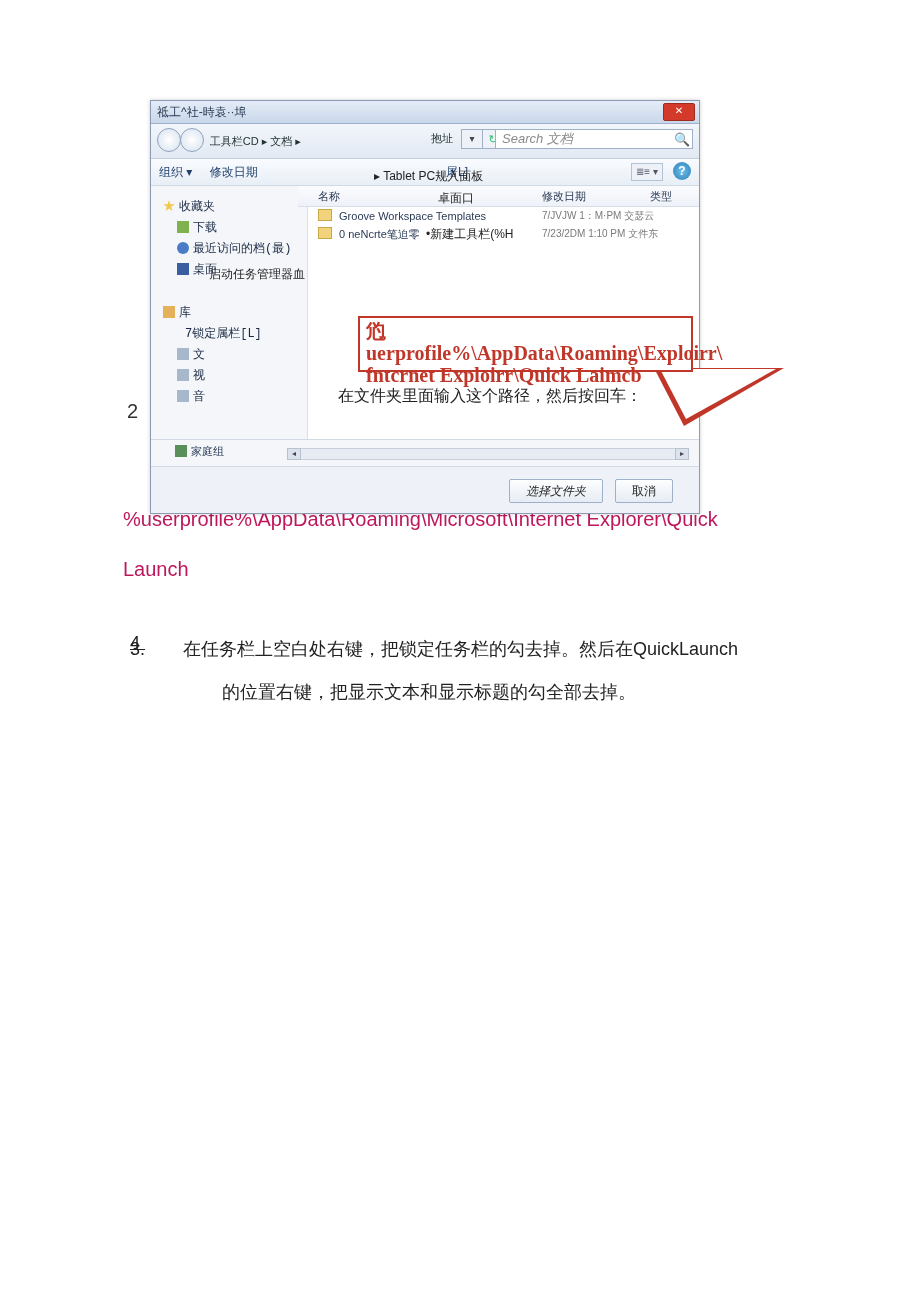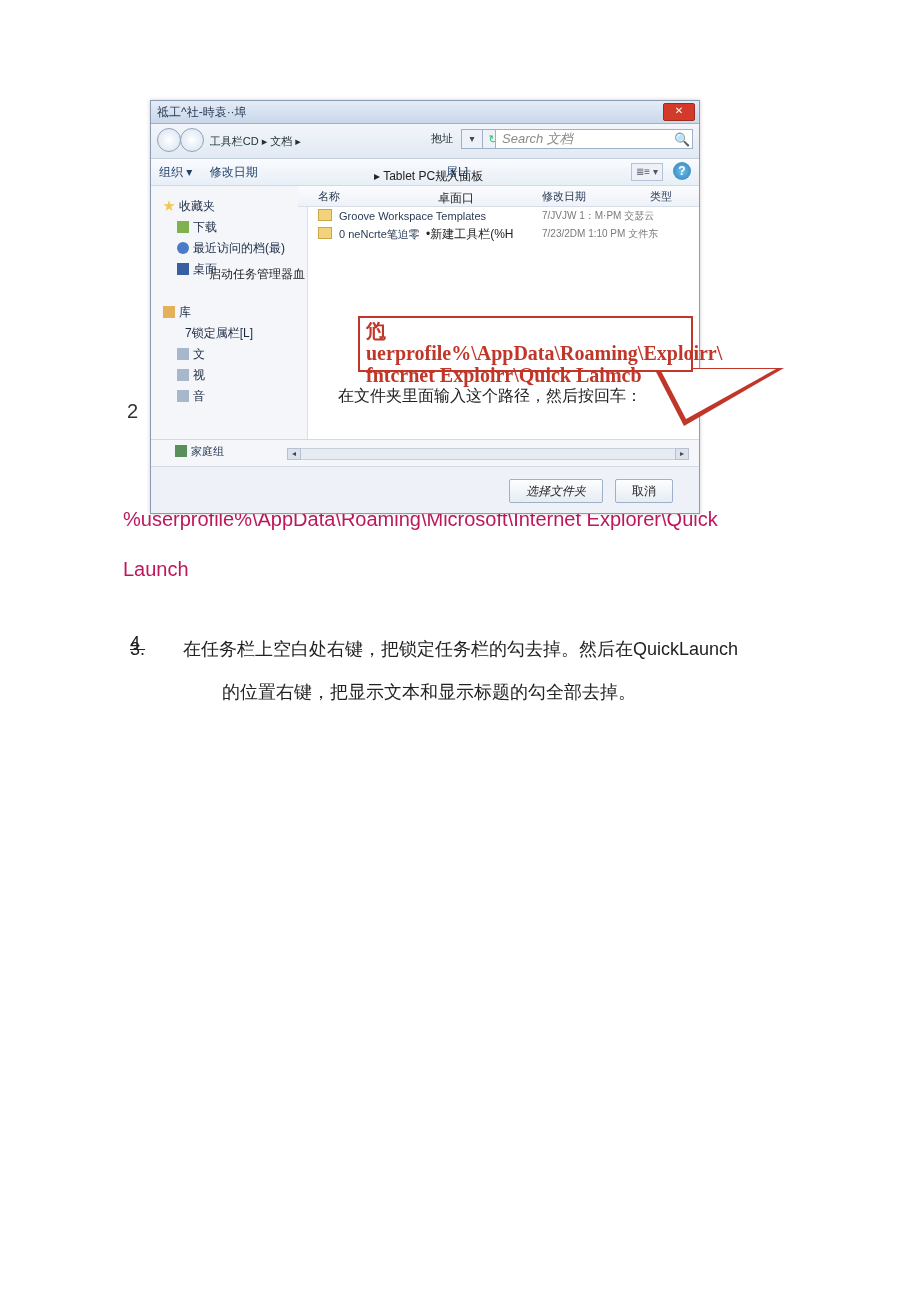--- a/index.html
+++ b/index.html
@@ -193,20 +193,21 @@
     position: absolute;
     left: 0;
     top: 0;
     width: 146px;
     height: 100%;
     background: #f4f6fa;
     border-right: 1px solid #dbe1ea;
     padding: 6px 0 0 10px;
     font-size: 12px;
     color: #1a2a44;
+    font-family: Liberation Mono, monospace;
   }
   .sbitem {
     padding: 2px 0 2px 16px;
     position: relative;
     white-space: nowrap;
   }
   .sbhead {
     padding: 2px 0 2px 2px;
     position: relative;
     white-space: nowrap;

